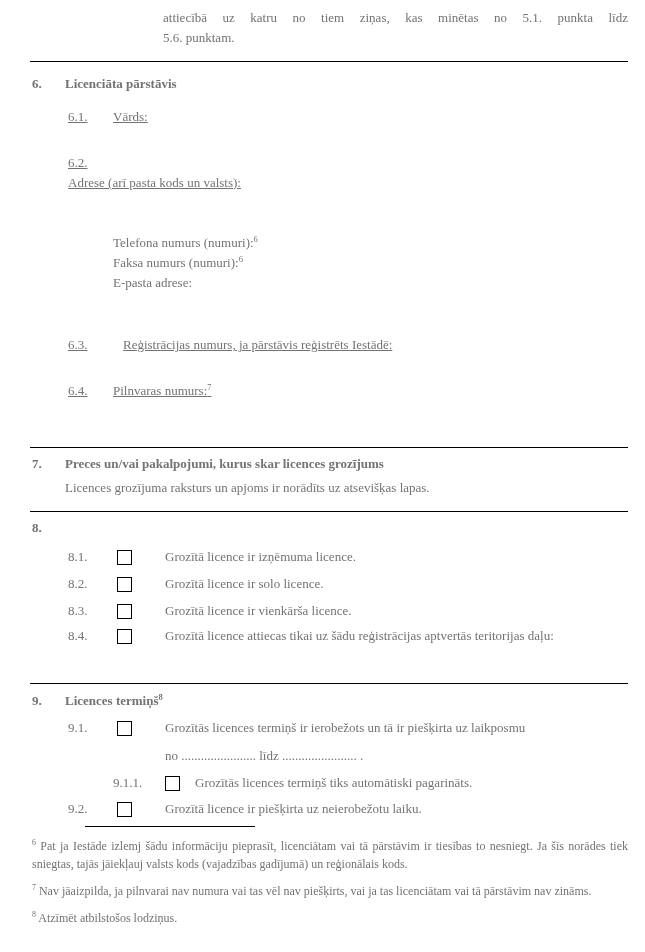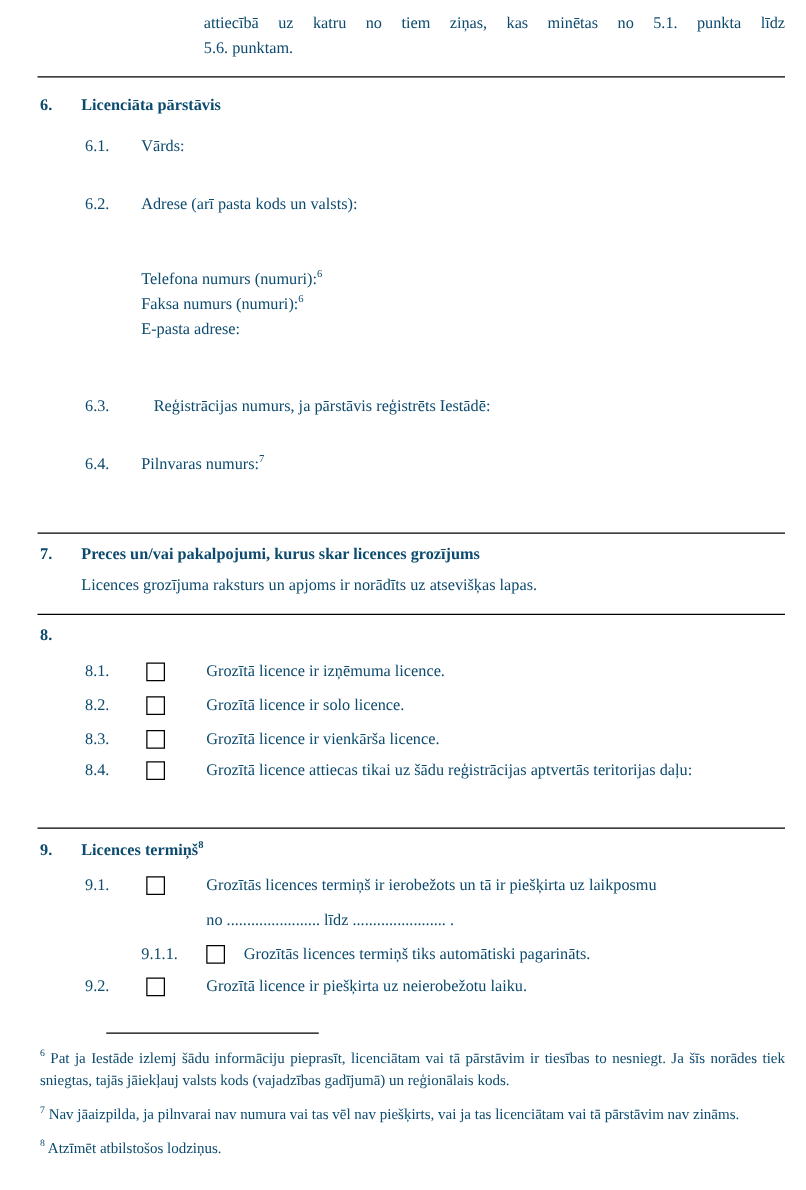--- a/index.html
+++ b/index.html
@@ -1,27 +1,27 @@
 <!DOCTYPE html>
 <html><head>
 <meta charset="utf-8">
 <style>
   html, body { margin: 0; padding: 0; background: #e8e8e8; }
   .page {
     width: 645px; height: 952px; margin: 0 auto; background: #ffffff;
-    color: #0c4a6e; font-family: "Liberation Serif", serif; font-size: 13px;
+    color: #737373; font-family: "Liberation Serif", serif; font-size: 13px;
     line-height: 1.55; box-sizing: border-box;
     padding: 8px 17px 10px 32px; position: relative; overflow: hidden;
   }
   .divider { border: none; border-top: 1px solid #000; margin: 0 0 0 -2px; }
   .intro { margin-left: 131px; }
   .intro .jline { text-align: justify; text-align-last: justify; }
   .sec-head { display: flex; font-weight: bold; }
   .sec-num { width: 33px; flex-shrink: 0; }
-  .item { display: flex; margin-left: 36px; }
+  .item { display: flex; margin-left: 36px; text-decoration: underline; }
   .item-num { width: 45px; flex-shrink: 0; }
   .sec-body { margin-left: 33px; }
   .contact-row { display: flex; margin-left: 81px; flex-direction: column; }
   .contact-row .c1 { width: 197px; flex-shrink: 0; }
   .contact-row .c2 { width: 180px; flex-shrink: 0; }
   .chk-row { display: flex; margin-left: 36px; align-items: flex-start; }
   .chk-row .item-num { width: 49px; }
   .checkbox {
     width: 13px; height: 13px; border: 1px solid #000; background: #fff;
     flex-shrink: 0; margin-top: 3px; display: inline-block;
@@ -35,21 +35,21 @@
   .footnotes {
     position: absolute; top: 826px; left: 32px; right: 17px;
     font-size: 12px; line-height: 1.5;
   }
   .fn-sep { width: 170px; border-top: 1px solid #000; margin: 0 0 10px 53px; }
   .footnote { margin: 0 0 9px 0; text-align: justify; }
   
   .m-hr1 { margin-top: 13px; }
   .m-sec6 { margin-top: 12px; }
   .m-61 { margin-top: 13px; }
-  .m-62 { margin-top: 25px; }
+  .m-62 { margin-top: 25px; flex-direction: column; }
   .m-contact { margin-top: 40px; }
   .m-63 { margin-top: 42px; gap: 10px; }
   .m-64 { margin-top: 26px; }
   .m-hr2 { margin-top: 45px; }
   .m-sec7 { margin-top: 6px; }
   .m-7body { margin-top: 4px; }
   .m-hr3 { margin-top: 13px; }
   .m-sec8 { margin-top: 6px; }
   .m-81 { margin-top: 9px; }
   .m-8x { margin-top: 7px; }

